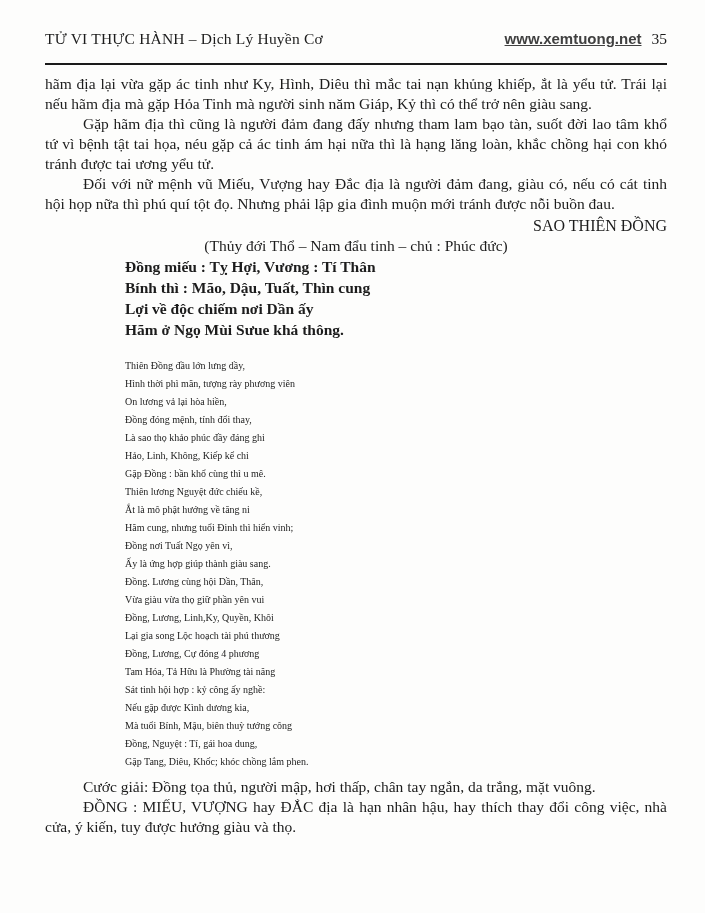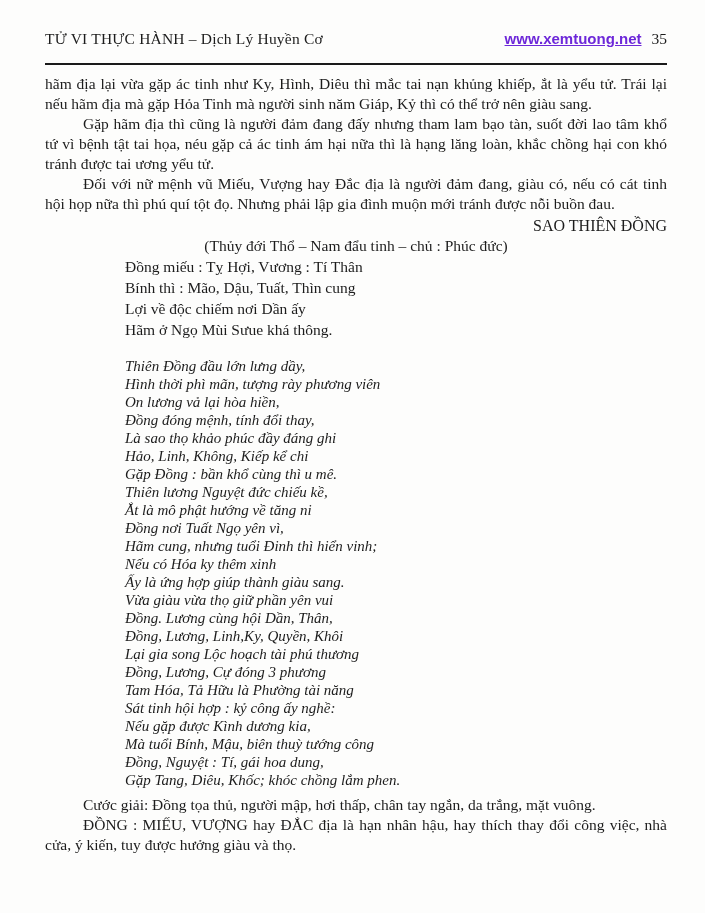--- a/index.html
+++ b/index.html
@@ -27,21 +27,21 @@
   }
   .header-right {
     display: flex;
     align-items: baseline;
     gap: 10px;
   }
   .site-link {
     font-family: "Liberation Sans", "DejaVu Sans", sans-serif;
     font-weight: bold;
     font-size: 15px;
-    color: #6d28d9;
+    color: #404040;
     text-decoration: underline;
     cursor: pointer;
   }
   .page-num {
     font-size: 15.5px;
   }
   .rule {
     border-top: 2px solid #1a1a1a;
     margin-top: 15px;
   }
@@ -59,26 +59,26 @@
     font-size: 16px;
     margin-top: 2px;
   }
   .subtitle {
     text-align: center;
     font-size: 15.5px;
   }
   .position-block {
     margin-left: 80px;
     line-height: 21px;
+    font-weight: bold;
   }
   .poem-block {
     margin-left: 80px;
     margin-top: 17px;
-    font-style: italic;
-    font-size: 15px;
+    font-size: 10px;
     line-height: 18px;
     margin-bottom: 6px;
   }
   .poem-line { white-space: nowrap; }
   .position-line { white-space: nowrap; }
 </style>
 </head>
 <body>
 
 <div class="page">
@@ -111,29 +111,28 @@
     <div class="poem-block">
         <div class="poem-line">Thiên Đồng đầu lớn lưng dầy,</div>
         <div class="poem-line">Hình thời phì mãn, tượng rày phương viên</div>
         <div class="poem-line">On lương vả lại hòa hiền,</div>
         <div class="poem-line">Đồng đóng mệnh, tính đổi thay,</div>
         <div class="poem-line">Là sao thọ khảo phúc đầy đáng ghi</div>
         <div class="poem-line">Hảo, Linh, Không, Kiếp kể chi</div>
         <div class="poem-line">Gặp Đồng : bần khổ cùng thì u mê.</div>
         <div class="poem-line">Thiên lương Nguyệt đức chiếu kề,</div>
         <div class="poem-line">Ắt là mô phật hướng về tăng ni</div>
+        <div class="poem-line">Hãm cung, nhưng tuổi Đinh thì hiển vinh;</div>
         <div class="poem-line">Đồng nơi Tuất Ngọ yên vì,</div>
-        <div class="poem-line">Hãm cung, nhưng tuổi Đinh thì hiển vinh;</div>
-        <div class="poem-line">Nếu có Hóa ky thêm xinh</div>
         <div class="poem-line">Ấy là ứng hợp giúp thành giàu sang.</div>
+        <div class="poem-line">Đồng. Lương cùng hội Dần, Thân,</div>
         <div class="poem-line">Vừa giàu vừa thọ giữ phần yên vui</div>
-        <div class="poem-line">Đồng. Lương cùng hội Dần, Thân,</div>
         <div class="poem-line">Đồng, Lương, Linh,Ky, Quyền, Khôi</div>
         <div class="poem-line">Lại gia song Lộc hoạch tài phú thương</div>
-        <div class="poem-line">Đồng, Lương, Cự đóng 3 phương</div>
+        <div class="poem-line">Đồng, Lương, Cự đóng 4 phương</div>
         <div class="poem-line">Tam Hóa, Tả Hữu là Phường tài năng</div>
         <div class="poem-line">Sát tinh hội hợp : kỷ công ấy nghề:</div>
         <div class="poem-line">Nếu gặp được Kình dương kia,</div>
         <div class="poem-line">Mà tuổi Bính, Mậu, biên thuỳ tướng công</div>
         <div class="poem-line">Đồng, Nguyệt : Tí, gái hoa dung,</div>
         <div class="poem-line">Gặp Tang, Diêu, Khốc; khóc chồng lắm phen.</div>
       </div>
 
     <p class="para indent">Cước giải: Đồng tọa thủ, người mập, hơi thấp, chân tay ngắn, da trắng, mặt vuông.</p>
     <p class="para indent">ĐỒNG : MIẾU, VƯỢNG hay ĐẮC địa là hạn nhân hậu, hay thích thay đổi công việc, nhà cửa, ý kiến, tuy được hưởng giàu và thọ.</p>

